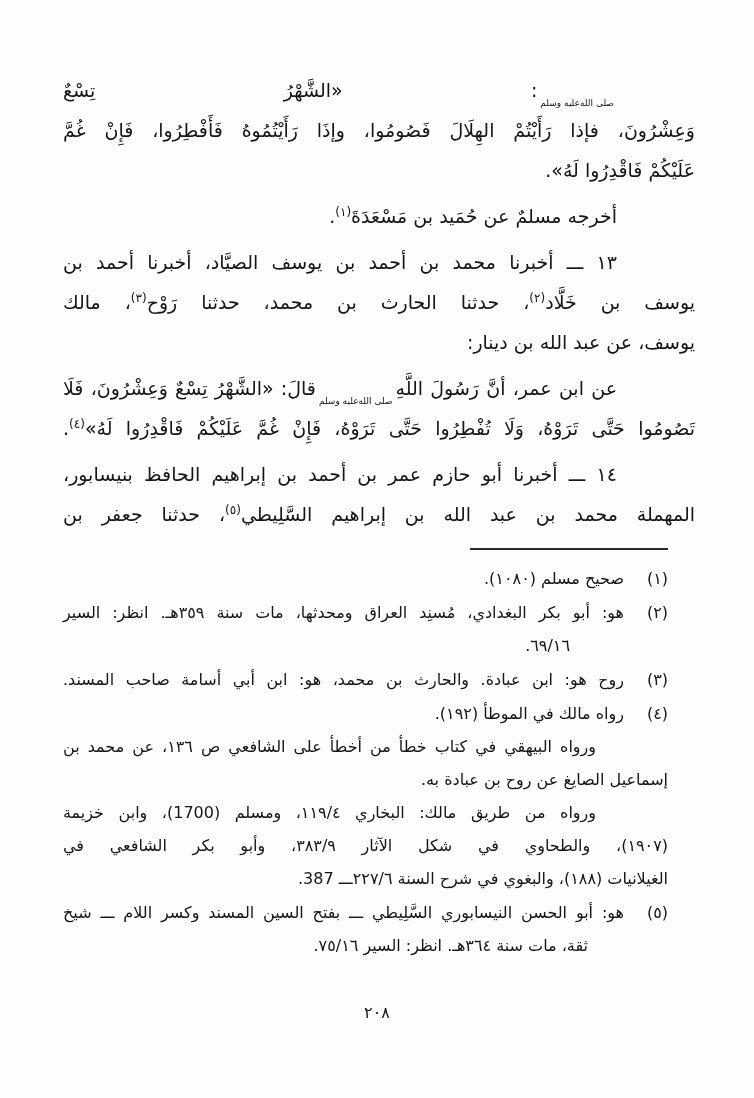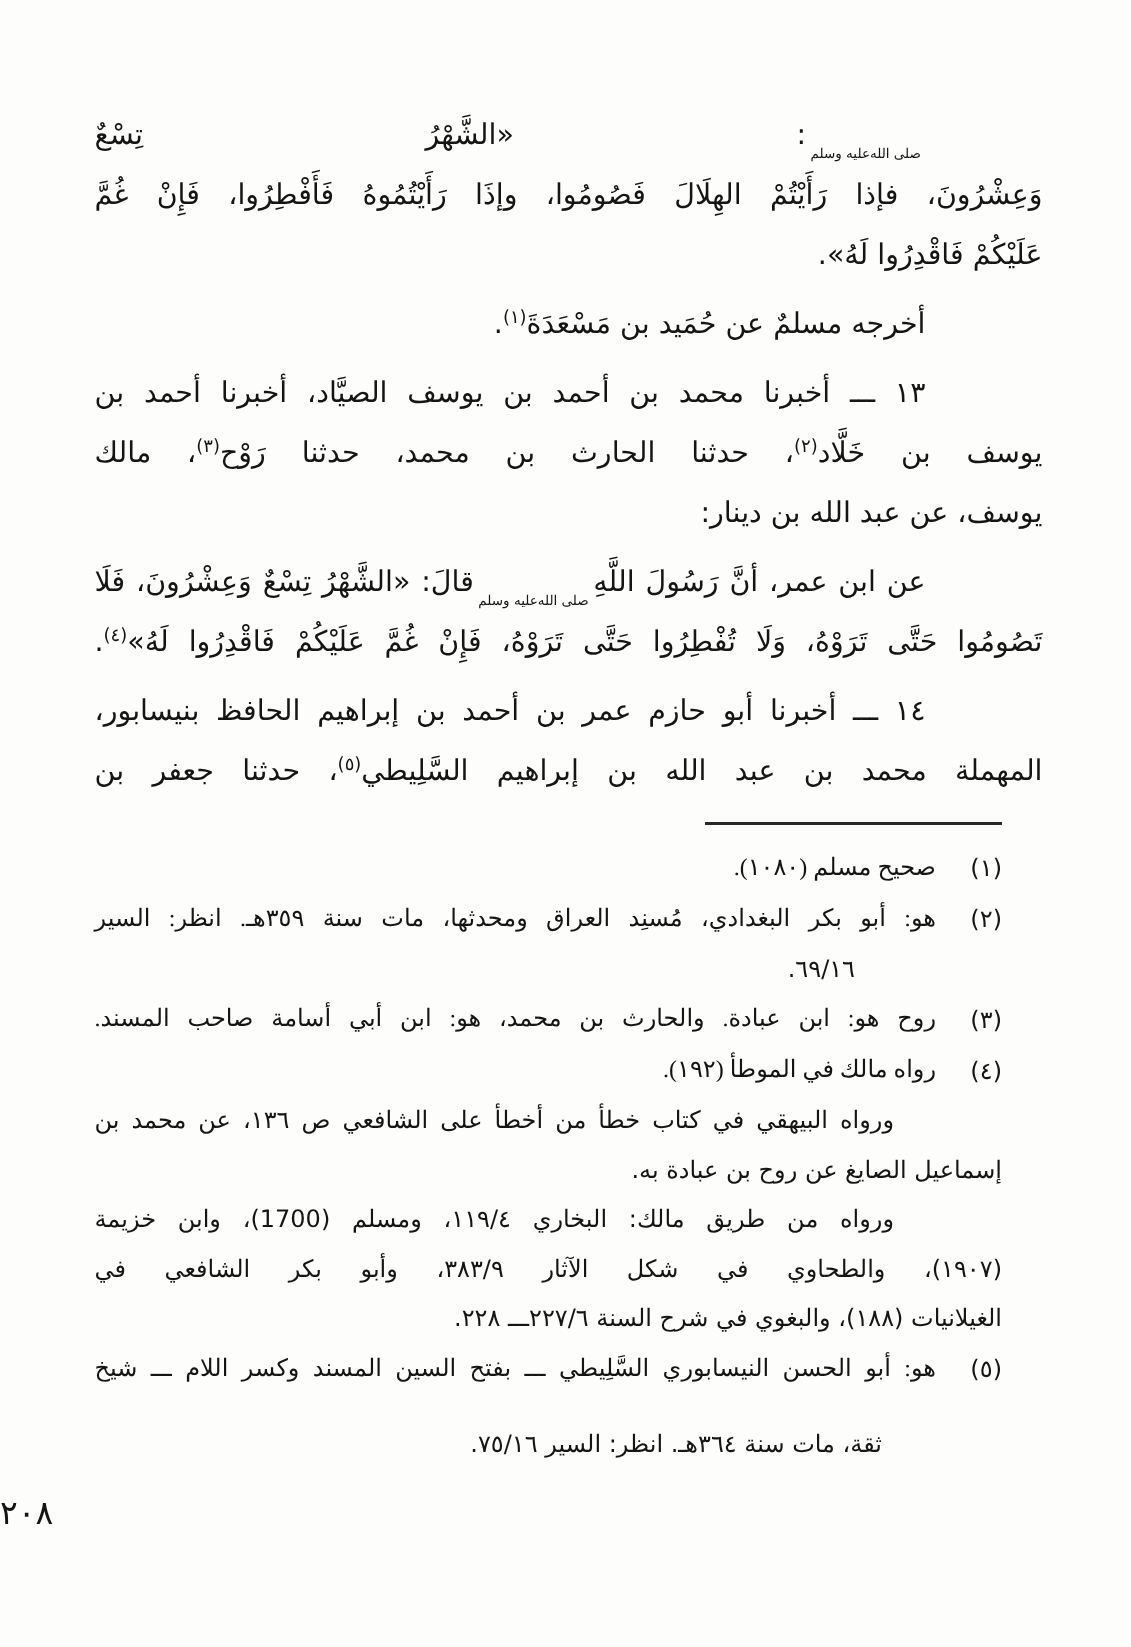--- a/index.html
+++ b/index.html
@@ -17,27 +17,27 @@
   .para{margin-bottom:6px;}
   sup.fm{font-size:12px;vertical-align:7px;line-height:0;}
   .saw{display:inline-flex;flex-direction:row;align-items:center;line-height:1;
        vertical-align:-9px;margin:0 3px;}
   .saw span{font-size:9px;line-height:10px;white-space:nowrap;}
   .divider{width:198px;border-top:2px solid #2a2a2a;margin:14px 27px 12px auto;}
   .footnotes{margin-right:27px;width:605px;font-size:16px;}
   .fn{position:relative;margin-bottom:1px;}
   .fn-marker{position:absolute;right:0;top:0;line-height:33px;}
   .fl{line-height:33px;text-align:justify;text-align-last:justify;}
-  .fl.first{padding-right:44px;font-family:Liberation Serif, serif;}
+  .fl.first{padding-right:44px;}
   .fl.short{text-align-last:right;}
   .fl.pind{padding-right:72px;}
   .fl.cont2{padding-right:98px;text-align-last:right;}
-  .fl.cont5{padding-right:80px;text-align-last:right;margin-top:17px;}
-  .pagenum{position:absolute;bottom:76px;left:0;right:0;text-align:left;
-           font-size:22px;letter-spacing:3px;}
+  .fl.cont5{padding-right:80px;text-align-last:right;}
+  .pagenum{position:absolute;bottom:76px;left:0;right:0;text-align:center;
+           font-size:16px;letter-spacing:3px;}
 </style>
 </head>
 <body>
 
 <div class="page">
   <div class="content">
 
     <div class="main">
 
       <div class="para">
@@ -116,21 +116,21 @@
         <div class="fl first"><span>روح هو: ابن عبادة. والحارث بن محمد، هو: ابن أبي أسامة صاحب المسند.</span></div>
       </div>
 
       <div class="fn">
         <span class="fn-marker">(٤)</span>
         <div class="fl first short"><span>رواه مالك في الموطأ (١٩٢).</span></div>
         <div class="fl pind"><span>ورواه البيهقي في كتاب خطأ من أخطأ على الشافعي ص ١٣٦، عن محمد بن</span></div>
         <div class="fl short"><span>إسماعيل الصايغ عن روح بن عبادة به.</span></div>
         <div class="fl pind"><span>ورواه من طريق مالك: البخاري ١١٩/٤، ومسلم (1700)، وابن خزيمة</span></div>
         <div class="fl"><span>(١٩٠٧)، والطحاوي في شكل الآثار ٣٨٣/٩، وأبو بكر الشافعي في</span></div>
-        <div class="fl short"><span>الغيلانيات (١٨٨)، والبغوي في شرح السنة ٢٢٧/٦ـــ ٢٢٨.</span></div>
+        <div class="fl short"><span>الغيلانيات (١٨٨)، والبغوي في شرح السنة ٢٢٧/٦ـــ 387.</span></div>
       </div>
 
       <div class="fn">
         <span class="fn-marker">(٥)</span>
         <div class="fl first"><span>هو: أبو الحسن النيسابوري السَّلِيطي ـــ بفتح السين المسند وكسر اللام ـــ شيخ</span></div>
         <div class="fl cont5"><span>ثقة، مات سنة ٣٦٤هـ. انظر: السير ٧٥/١٦.</span></div>
       </div>
 
     </div>
   </div>

